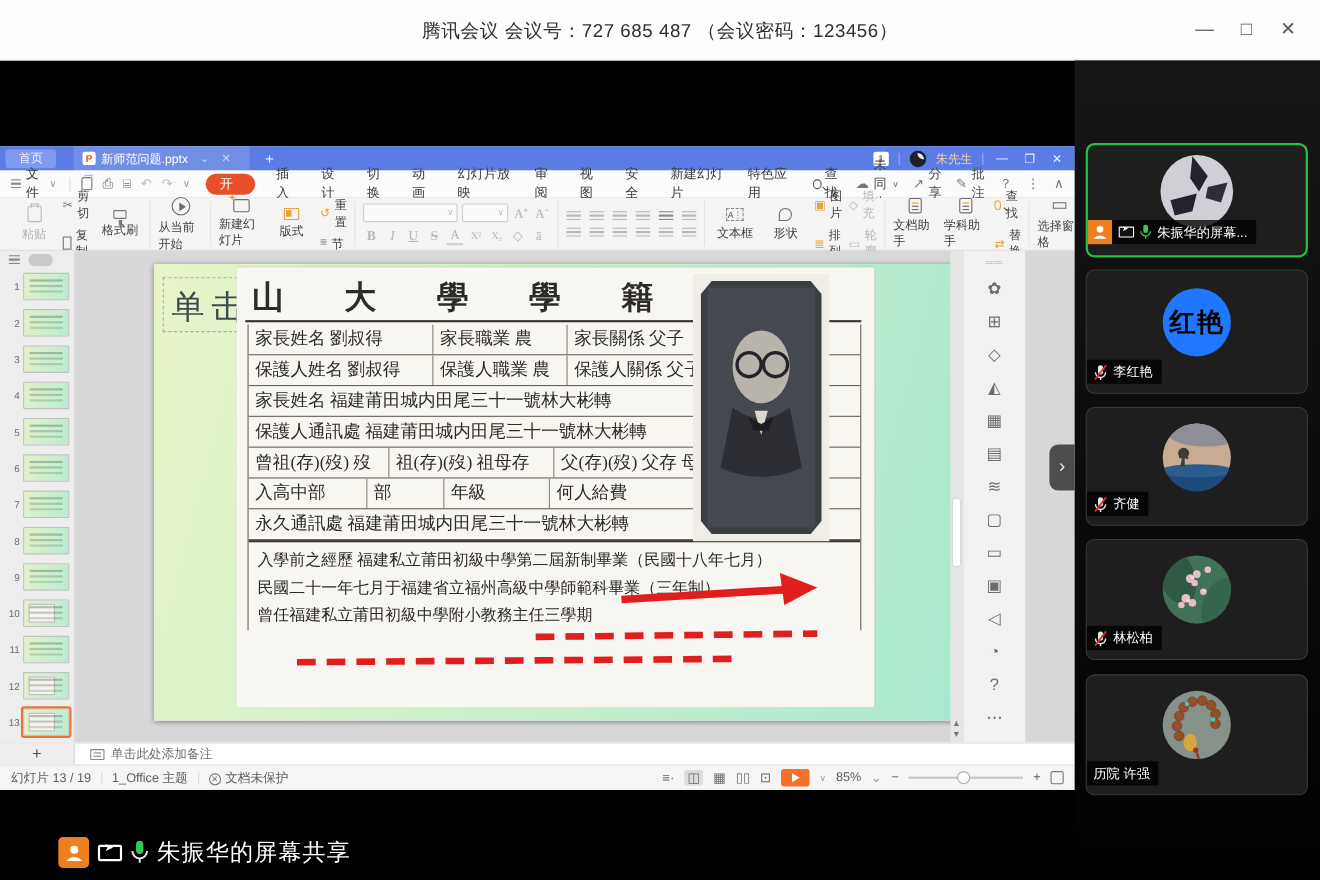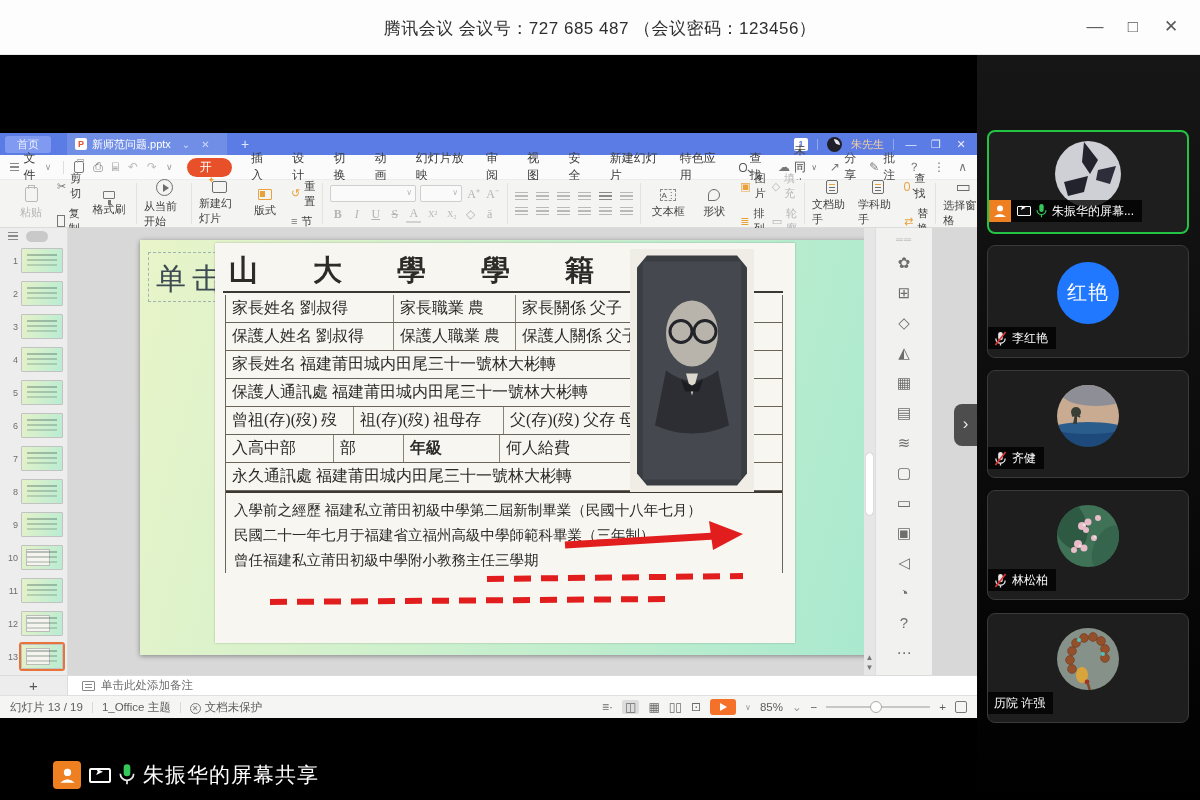--- a/index.html
+++ b/index.html
@@ -121,21 +121,21 @@
   .scan { position:absolute; left:75px; top:3px; width:580px; height:400px; background:#f8f6f1;
     color:#2d2b28; font-family:"Liberation Serif","DejaVu Serif",serif; box-shadow:0 0 2px rgba(0,0,0,.25); }
   .scan-title { position:absolute; left:14px; top:8px; font-size:29px; font-weight:bold; letter-spacing:13px; white-space:nowrap; }
   .scan-title-sub { position:absolute; left:430px; top:26px; font-size:11px; letter-spacing:2px; }
   .scan-rule { position:absolute; left:8px; top:48px; width:560px; height:2px; background:#3b3833; }
   .doctable { position:absolute; left:10px; top:52px; width:558px; border-left:1px solid #6a645a; border-right:1px solid #6a645a; }
   .drow { display:flex; border-bottom:1px solid #6a645a; height:28px; align-items:center; font-size:16px; white-space:nowrap; overflow:hidden; }
   .dcell { padding:0 6px; overflow:hidden; border-right:1px solid #8a8378; height:100%; display:flex; align-items:center; }
   .dcell:last-child { border-right:none; flex:1; }
   .c1 { width:168px; } .c2 { width:122px; } .w1 { width:128px; } .w2 { width:150px; }
-  .x1 { width:108px; } .x2 { width:70px; } .x3 { width:96px;font-weight:bold; }
+  .x1 { width:108px; } .x2 { width:70px; } .x3 { width:96px; }
   .dhistory { border-top:2px solid #3b3833; padding:5px 8px 0 8px; font-size:14.5px; line-height:25px; }
   .dhistory div { white-space:nowrap; overflow:hidden; }
   .photo { position:absolute; left:415px; top:6px; width:124px; height:243px; background:#f0ede6; padding:5px 7px; }
   .photo svg { width:100%; height:100%; display:block; }
   .redlayer { position:absolute; left:0; top:0; width:580px; height:400px; pointer-events:none; }
 
   .vscroll { position:absolute; left:864px; top:0; width:11px; height:447px; background:#e6e6e6; }
   .vthumb { position:absolute; left:2px; top:225px; width:7px; height:62px; background:#fff; border-radius:4px; box-shadow:0 0 1px rgba(0,0,0,.4); }
   .vnav { position:absolute; left:0; bottom:2px; width:11px; text-align:center; font-size:8px; color:#777; line-height:10px; }
   .rtoolbar { position:absolute; left:875px; top:0; width:57px; height:447px; background:#f1f1f0; border-left:1px solid #dedede;
@@ -173,22 +173,22 @@
   .tile { position:absolute; left:10px; width:202px; background:#1e1e1e; border:1px solid #3a3a3a; border-radius:8px; overflow:hidden; }
   .tile.active { border:2px solid #23c343; }
   .tile .av { position:absolute; left:50%; top:42%; transform:translate(-50%,-50%); }
   .tilebar { position:absolute; left:0; bottom:8px; display:flex; align-items:stretch; }
   .tile.active .tilebar { bottom:10px; }
   .host-badge { width:22px; height:22px; background:#ef8022; display:flex; align-items:center; justify-content:center; }
   .chip { background:rgba(0,0,0,.78); display:flex; align-items:center; gap:5px; padding:0 8px 0 6px; height:22px;
     color:#fff; font-size:12px; white-space:nowrap; }
   .i-monitor { width:14px; height:10px; border:1.4px solid #fff; border-radius:1px; position:relative; background:#111; }
   .i-monitor::after { content:"➤"; position:absolute; left:2px; top:-3px; font-size:7px; color:#fff; }
-  .av-circle-blue { width:62px; height:62px; border-radius:50%; background:#1f78ff; color:#ffffff; font-size:20px;
-    display:flex; align-items:center; justify-content:center; letter-spacing:1px; }
+  .av-circle-blue { width:62px; height:62px; border-radius:50%; background:#1f78ff; color:#000000; font-size:24px;
+    display:flex; align-items:center; justify-content:center; letter-spacing:1px;font-weight:bold; }
 
   
   .share-banner { position:absolute; left:8px; top:757px; height:36px; display:flex; align-items:center; gap:8px; z-index:30;padding-left:45px; }
   .share-badge { width:28px; height:28px; background:#ef8022; border-radius:4px; display:flex; align-items:center; justify-content:center; }
   .i-monitor-lg { width:22px; height:15px; border:2px solid #fff; border-radius:2px; position:relative; background:#000; }
   .i-monitor-lg::after { content:"➤"; position:absolute; left:4px; top:-4px; font-size:10px; color:#fff; }
   .share-name { color:#fff; font-size:21px; letter-spacing:1px; }
 </style>
 </head>
 <body>

